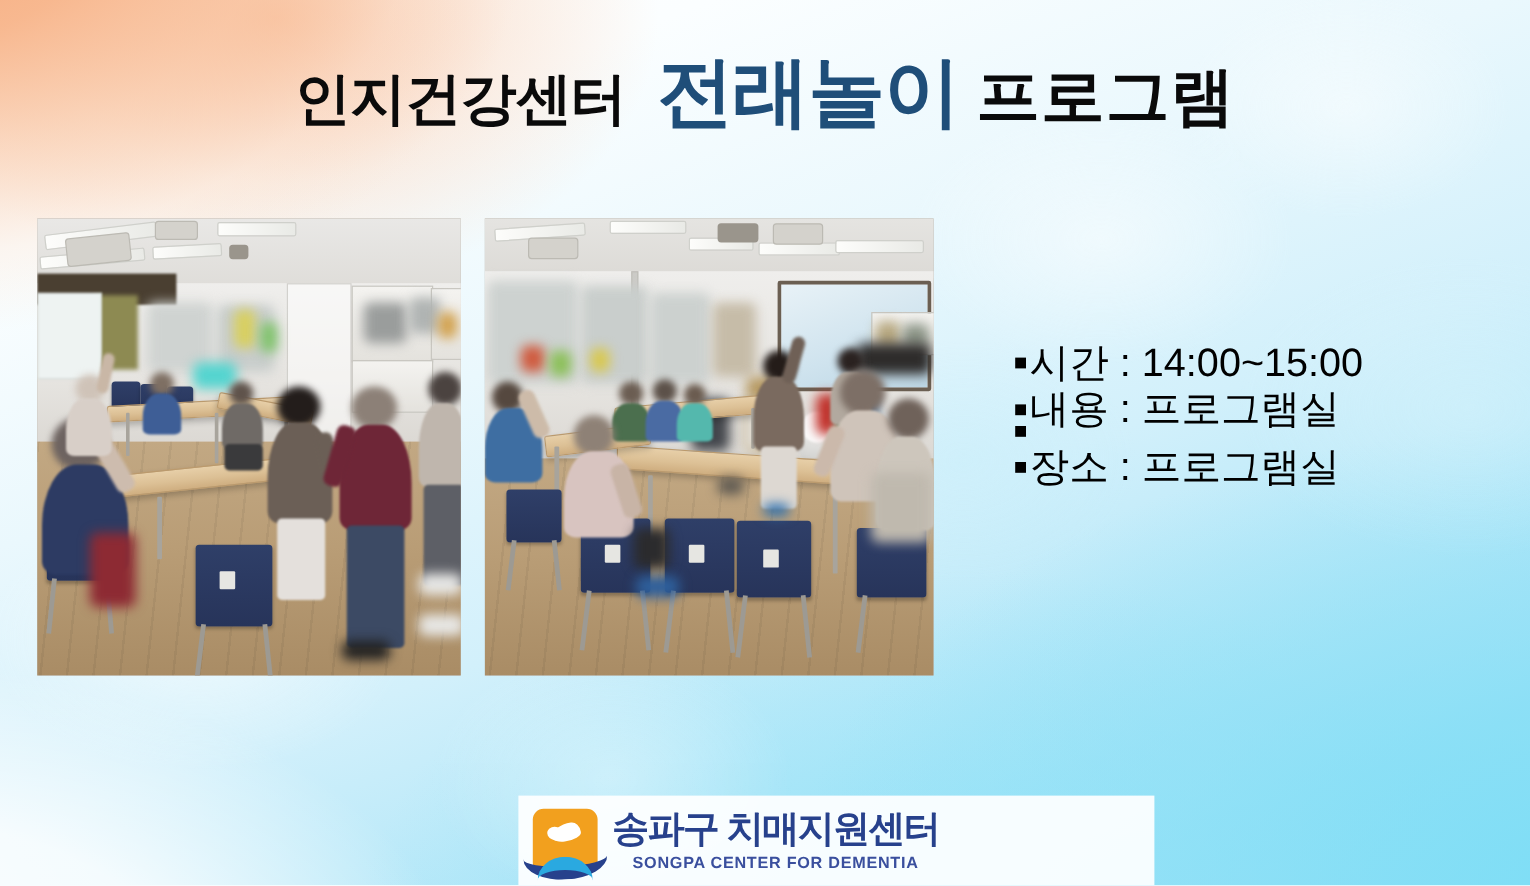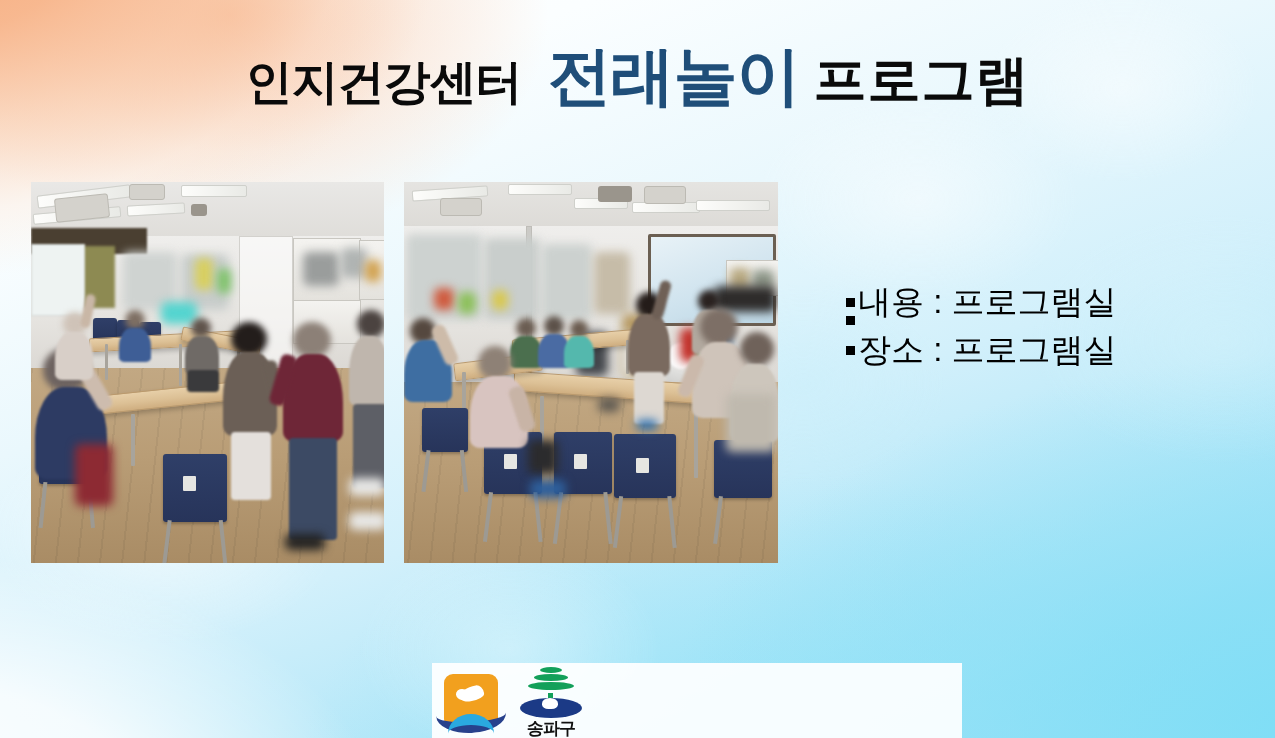--- a/index.html
+++ b/index.html
@@ -591,20 +591,24 @@
       <div class="p-head" style="left:336px;top:150px;width:34px;height:34px;background:#6f625a;"></div>
       <div class="p-body" style="left:326px;top:182px;width:50px;height:78px;background:#cdc6bc;"></div>
       <div class="blurshape" style="left:322px;top:212px;width:50px;height:58px;background:#bfb9ae;"></div>
       <div class="blurshape" style="left:194px;top:216px;width:22px;height:14px;background:#5f5a52;"></div>
     </div>
   </div>
 
   <div class="info-list">
     <div class="info-item">
       <span class="bullet-sq"></span>
+      <span>시간 : 14:00~15:00</span>
+    </div>
+    <div class="info-item">
+      <span class="bullet-sq"></span>
       <span>내용 : 프로그램실</span>
     </div>
     <div class="info-item">
       <span class="bullet-sq"></span>
     </div>
     <div class="info-item">
       <span class="bullet-sq"></span>
       <span>장소 : 프로그램실</span>
     </div>
   </div>
@@ -612,26 +616,21 @@
   <div class="logo-strip">
 
     <div class="logo-mark">
       <div class="lm-square"></div>
       <div class="lm-leaf"></div>
       <div class="lm-leaf2"></div>
       <div class="lm-swoosh"></div>
       <div class="lm-arc"></div>
     </div>
 
-
-    <div class="gu-emblem">
-      <div class="gu-tree" style="left:28px;top:2px;  width:22px;height:6px;"></div>
-      <div class="gu-tree" style="left:22px;top:9px;  width:34px;height:7px;"></div>
-      <div class="gu-tree" style="left:16px;top:17px; width:46px;height:8px;"></div>
-      <div class="gu-trunk"></div>
-      <div class="gu-water"></div>
-      <div class="gu-gap"></div>
-      <div class="gu-label">송파구</div>
-    </div>
+    <div class="logo-text">
+      <div class="logo-kr">송파구 치매지원센터</div>
+      <div class="logo-en">SONGPA CENTER FOR DEMENTIA</div>
+    </div>
+
 
   </div>
 
 </div>
 
 </body></html>

